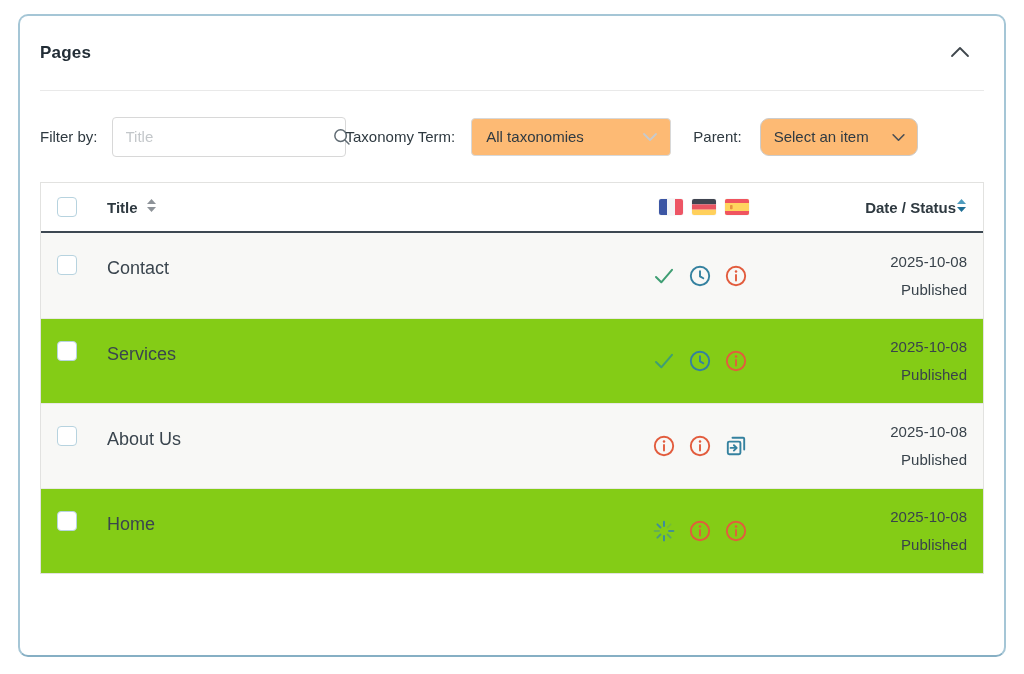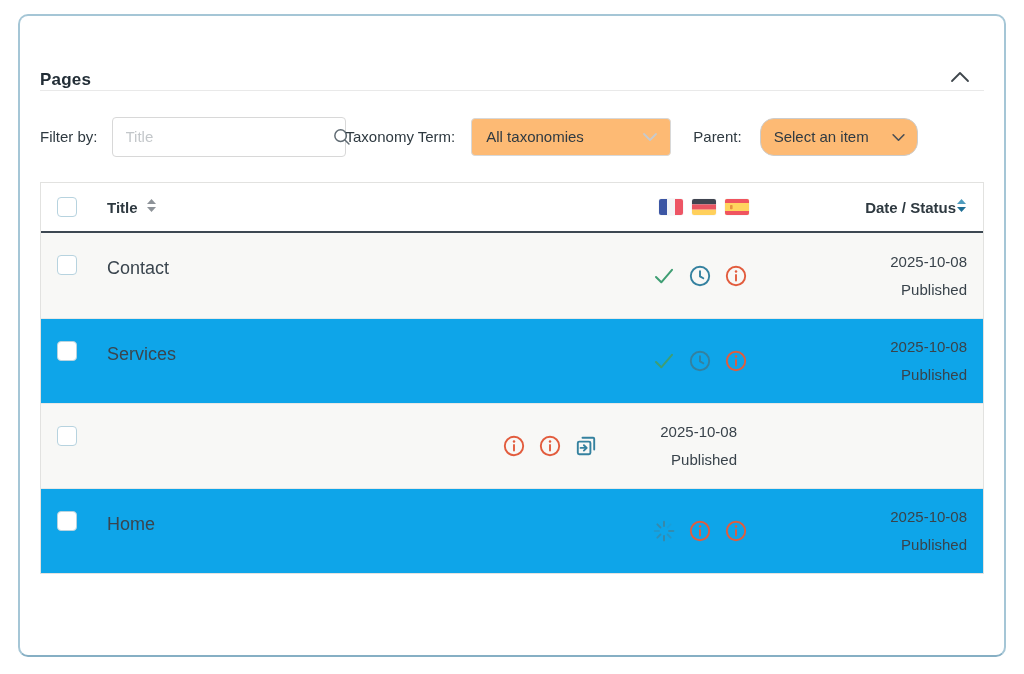--- a/index.html
+++ b/index.html
@@ -9,21 +9,21 @@
   .panel {
     position:absolute; left:18px; top:14px; right:18px; bottom:17px;
     background:#ffffff;
     border:2px solid #a5c6d6;
     border-bottom-color:#86afc4;
     border-radius:10px;
   }
 
   
   .panel-header {
-    height:74px; display:flex; align-items:flex-end; justify-content:space-between;
+    height:74px; display:flex; align-items:center; justify-content:space-between;
     padding:0 30px 0 20px;
   }
   .panel-title { font-size:17px; font-weight:bold; color:#222d36; letter-spacing:0.2px; }
   .collapse-btn { background:none; border:none; cursor:pointer; padding:4px; display:flex; }
   .divider { border-top:1px solid #e9e9e9; margin:0 20px; }
 
   
   .filters { height:91px; display:flex; align-items:center; padding:0 20px; }
   .filter-label { font-size:15px; color:#2e3940; white-space:nowrap; }
   .search-box {
@@ -37,21 +37,21 @@
   .search-box input::placeholder { color:#c3c7ca; }
   .search-box .icon-wrap { padding:0 11px 0 2px; display:flex; }
   .lbl-taxonomy { }
   .select-like {
     margin-left:16px; height:38px; border:1px solid #d8d8d8; border-radius:4px;
     background:#fdba74; display:flex; align-items:center; justify-content:space-between;
     font-size:15px; color:#2f3a42; cursor:pointer;
   }
   .select-taxonomy { width:200px; padding:0 12px 0 14px; }
   .lbl-parent { margin-left:22px; }
-  .select-parent { margin-left:18px; width:158px; border-radius:14px; border-color:#cccccc; padding:0 11px 0 13px; }
+  .select-parent { margin-left:18px; width:158px; border-radius:9px; border-color:#cccccc; padding:0 11px 0 13px; }
 
   
   .table { margin:0 20px; border:1px solid #e2e2e0; }
   .t-head {
     display:grid; grid-template-columns:66px 1fr 150px 230px;
     height:50px; align-items:center; background:#fff;
     border-bottom:2px solid #3d4852;
   }
   .cell-check { padding-left:16px; }
   .checkbox {
@@ -60,21 +60,21 @@
   }
   .head-title { display:flex; align-items:center; gap:8px; font-weight:bold; font-size:15px; color:#2e3940; }
   .head-flags { display:flex; align-items:center; justify-content:flex-end; gap:9px; padding-right:4px; }
   .flag { width:24px; height:16px; border-radius:2px; overflow:hidden; display:block; box-shadow:0 0 0 0.5px rgba(0,0,0,0.06); }
   .head-date { display:flex; align-items:center; justify-content:flex-end; 
                font-weight:bold; font-size:15px; color:#2e3940; padding-right:16px; }
   .sort-btn { background:none; border:none; padding:0; cursor:pointer; display:flex; }
 
   .t-row {
     display:grid; grid-template-columns:66px 1fr 150px 230px;
-    height:85px; background:#0ea5e9;
+    height:85px; background:#84cc16;
   }
   .t-row + .t-row { border-top:1px solid #e8e8e6; }
   .t-row.striped { background:#f8f8f6; }
   .t-row .cell-check { align-self:start; margin-top:22px; }
   .cell-title { align-self:start; margin-top:25px; font-size:18px; color:#3a454e; }
   .cell-icons { display:flex; align-items:center; justify-content:flex-end; gap:10px; padding-right:4px; }
   .cell-icons .row-icon { display:flex; cursor:pointer; }
   .cell-date { align-self:center; text-align:right; padding-right:16px;
                font-size:15px; color:#39434b; line-height:28px; }
 </style>
@@ -235,20 +235,21 @@
     <div class="cell-date">
       <div>2025-10-08</div>
       <div>Published</div>
     </div>
   </div>
 
   <div class="t-row striped">
     <div class="cell-check">
       <input type="checkbox" class="checkbox" style="">
     </div>
+    <div class="cell-title">About Us</div>
     <div class="cell-icons">
             <span class="row-icon">
               <svg width="26" height="26" viewBox="0 0 26 26">
                 <circle cx="13" cy="13" r="9.2" fill="none" stroke="#e25c3d" stroke-width="1.9"></circle>
                 <line x1="13" y1="12" x2="13" y2="17.6" stroke="#e25c3d" stroke-width="1.9" stroke-linecap="round"></line>
                 <circle cx="13" cy="8.6" r="1.25" fill="#e25c3d"></circle>
               </svg>
             </span>
             <span class="row-icon">
               <svg width="26" height="26" viewBox="0 0 26 26">

